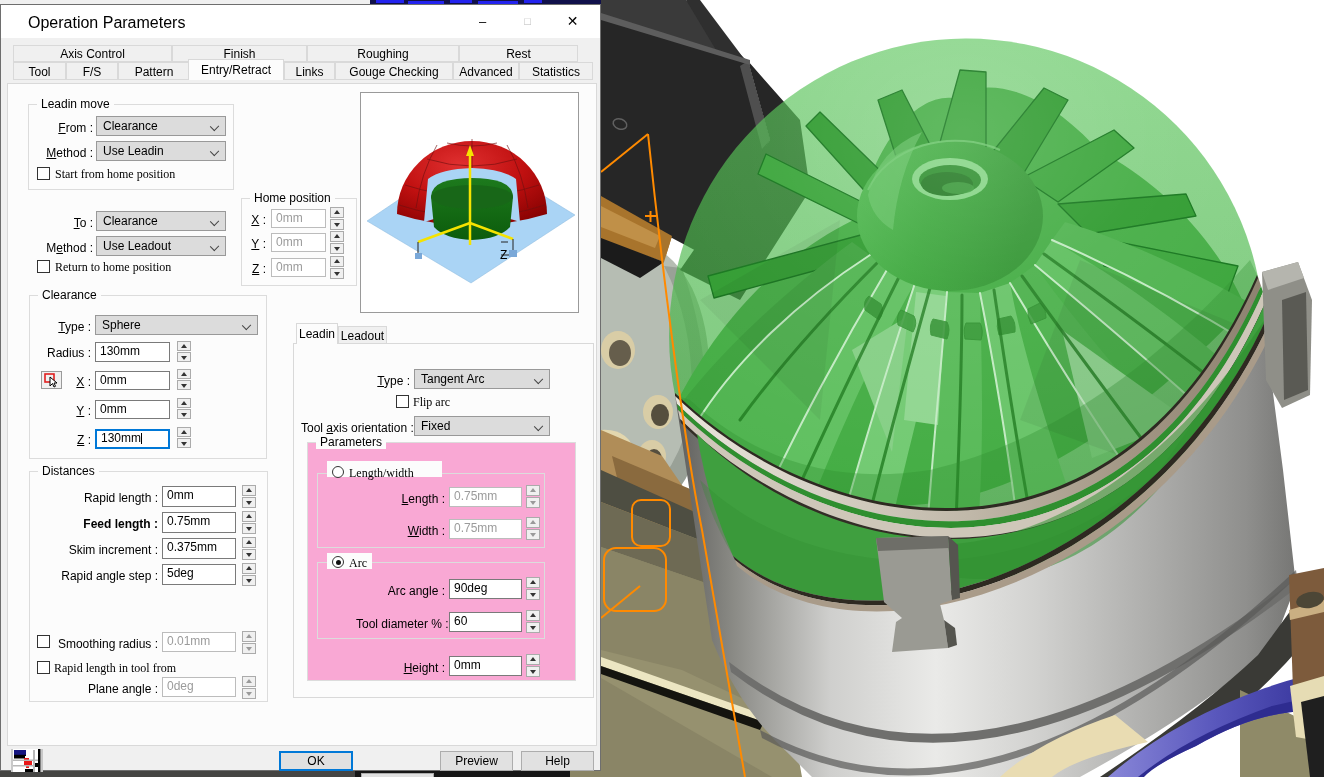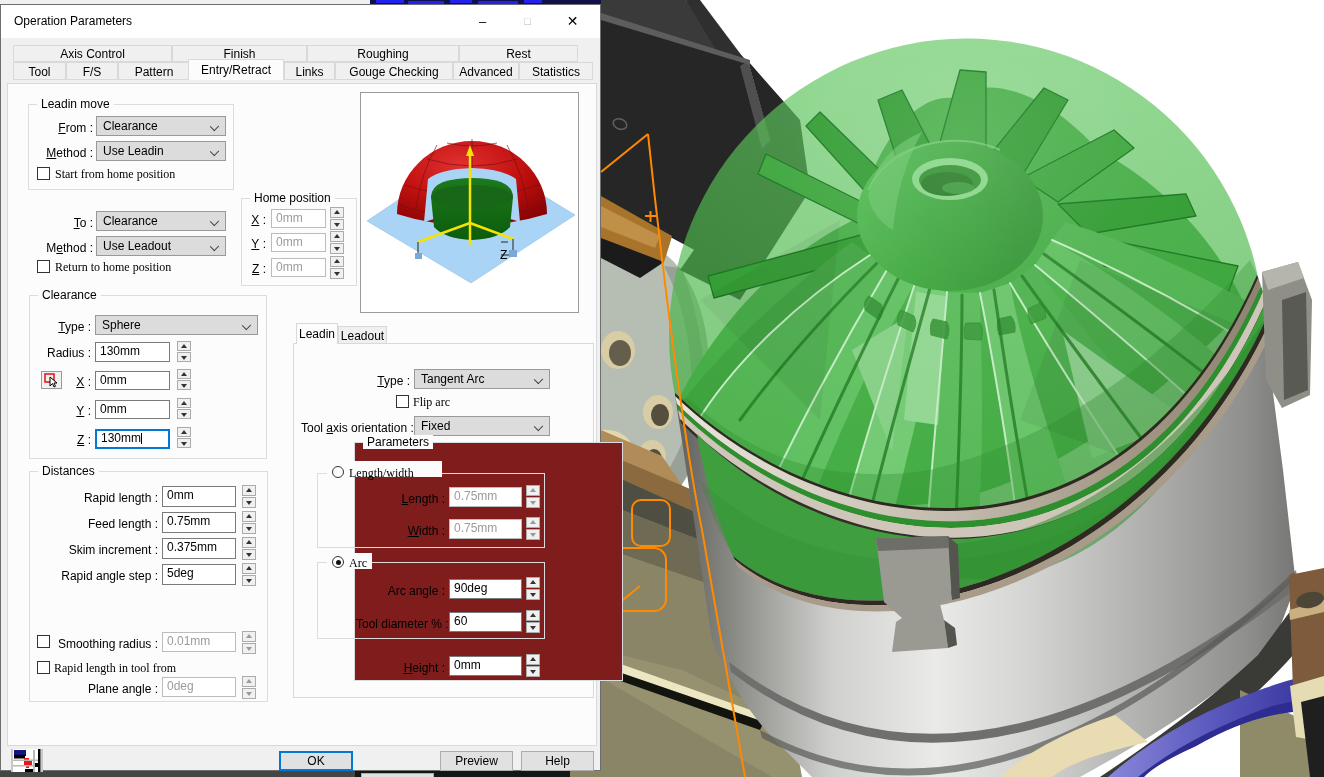--- a/index.html
+++ b/index.html
@@ -3,21 +3,21 @@
 <meta charset="utf-8">
 <style>
 html,body{margin:0;padding:0;width:1324px;height:777px;overflow:hidden;background:#fff;
   font-family:"Liberation Sans",sans-serif;-webkit-font-smoothing:antialiased;}
 *{box-sizing:border-box;}
 #scene{position:absolute;left:0;top:0;width:1324px;height:777px;}
 #dlg{position:absolute;left:0;top:4px;width:601px;height:767px;background:#f0f0f0;
   border:1px solid #6e6e6e;font-size:12px;color:#000;}
 .abs{position:absolute;}
 #title{position:absolute;left:0;top:0;width:599px;height:33px;background:#fff;}
-#title .t{position:absolute;left:13px;top:9px;font-size:12px;}
+#title .t{position:absolute;left:27px;top:9px;font-size:16px;}
 .cap{position:absolute;top:0;width:45px;height:33px;text-align:center;line-height:33px;font-size:13px;}
 
 .tab{position:absolute;background:#f0f0f0;border:1px solid #d9d9d9;text-align:center;font-size:12px;color:#000;}
 .tab.sel{background:#fcfcfc;border-bottom:none;z-index:5;}
 #page{position:absolute;left:6px;top:78px;width:590px;height:663px;background:#fcfcfc;border:1px solid #d9d9d9;}
 
 .grp{position:absolute;border:1px solid #dcdcdc;}
 .grp>.gl{position:absolute;top:-8px;left:8px;background:#fcfcfc;padding:0 4px;font-size:12px;white-space:nowrap;}
 .lbl{position:absolute;font-size:12px;white-space:nowrap;text-align:right;}
 .lbl u{text-decoration:underline;}
@@ -370,21 +370,21 @@
 
   <div class="grp" style="left:28px;top:466px;width:239px;height:231px;text-align:right;">
       <span class="gl">Distances</span>
     </div>
   <div class="lbl" style="left:40px;top:486px;width:117px;">Rapid length&nbsp;:</div>
   <div class="fld" style="left:161px;top:481px;width:74px;height:21px;">0mm</div>
   <div class="spin" style="left:241px;top:480px;">
       <span class="b up" style="top:0;height:11px;"></span>
       <span class="b dn" style="top:12px;height:11px;"></span>
     </div>
-  <div class="lbl" style="left:40px;top:512px;width:117px;">Feed length&nbsp;:</div>
+  <div class="lbl" style="left:40px;top:512px;width:117px;font-weight:bold;">Feed length&nbsp;:</div>
   <div class="fld" style="left:161px;top:507px;width:74px;height:21px;">0.75mm</div>
   <div class="spin" style="left:241px;top:506px;">
       <span class="b up" style="top:0;height:11px;"></span>
       <span class="b dn" style="top:12px;height:11px;"></span>
     </div>
   <div class="lbl" style="left:40px;top:538px;width:117px;">Skim increment&nbsp;:</div>
   <div class="fld" style="left:161px;top:533px;width:74px;height:21px;">0.375mm</div>
   <div class="spin" style="left:241px;top:532px;">
       <span class="b up" style="top:0;height:11px;"></span>
       <span class="b dn" style="top:12px;height:11px;"></span>
@@ -460,21 +460,21 @@
 
   <div class="tab sel" style="left:295px;top:318px;width:42px;height:21px;line-height:20px;z-index:6;">Leadin</div>
   <div class="tab" style="left:337px;top:321px;width:49px;height:18px;line-height:18px;">Leadout</div>
   <div class="abs" id="lpanel" style="left:292px;top:338px;width:301px;height:355px;background:#fcfcfc;border:1px solid #d9d9d9;"></div>
   <div class="lbl" style="left:330px;top:369px;width:79px;"><u>T</u>ype&nbsp;:</div>
   <div class="combo" style="left:413px;top:364px;width:136px;height:20px;">Tangent Arc<span class="chv"></span></div>
   <div class="chk" style="left:395px;top:390px;"></div>
   <div class="txt" style="left:412px;top:390px;">Flip arc</div>
   <div class="lbl" style="left:300px;top:416px;width:109px;">Tool <u>a</u>xis orientation&nbsp;:</div>
   <div class="combo" style="left:413px;top:411px;width:136px;height:20px;">Fixed<span class="chv"></span></div>
-  <div class="grp" style="left:306px;top:437px;width:269px;height:239px;background:#7f1d1d;margin-left:47px;">
+  <div class="grp" style="left:306px;top:437px;width:269px;height:239px;background:#f9a8d4;">
       <span class="gl">Parameters</span>
     </div>
   <div class="grp" style="left:316px;top:468px;width:228px;height:75px;"></div>
   <div class="abs" style="left:326px;top:456px;width:115px;height:16px;background:#fcfcfc;"></div>
   <div class="rad" style="left:331px;top:461px;"></div>
   <div class="txt" style="left:348px;top:461px;">Length/width</div>
   <div class="lbl" style="left:355px;top:487px;width:89px;"><u>L</u>ength&nbsp;:</div>
   <div class="fld dis" style="left:448px;top:482px;width:73px;height:20px;">0.75mm</div>
   <div class="spin dis" style="left:525px;top:480px;">
       <span class="b up" style="top:0;height:11px;"></span>

